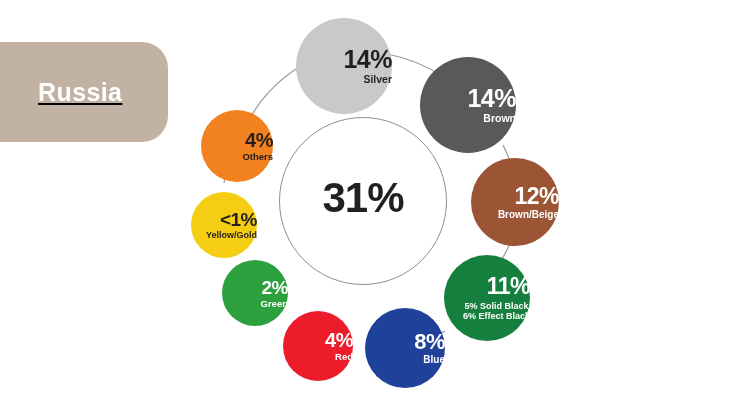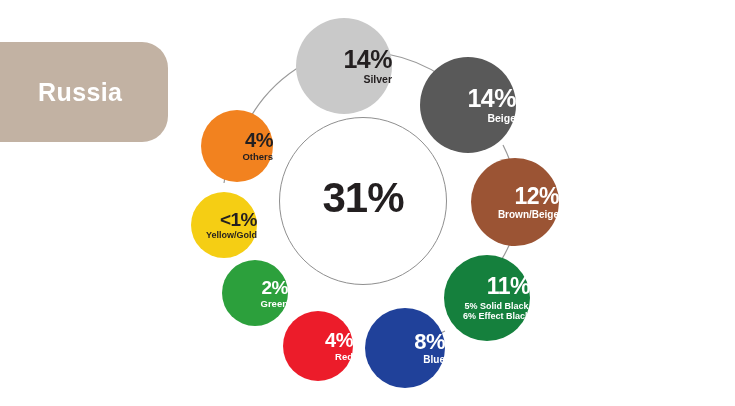--- a/index.html
+++ b/index.html
@@ -9,21 +9,21 @@
     font-family:"Liberation Sans","DejaVu Sans",sans-serif;
     overflow:hidden;position:relative;
   }
   #stage{position:absolute;inset:0;}
 
   
   .region-box{
     position:absolute;left:0;top:42px;width:168px;height:100px;
     background:#c2b2a3;
     border-top-right-radius:26px;border-bottom-right-radius:26px;
-    display:flex;align-items:center;
+    display:flex;align-items:center;text-decoration:underline;
   }
   .region-label{
     color:#ffffff;font-size:25px;font-weight:bold;
     letter-spacing:.4px;margin-left:38px;
   }
 
   
   .chart{position:absolute;left:180px;top:6px;width:392px;height:394px;}
   .arcs{position:absolute;left:0;top:0;width:392px;height:394px;}
 
@@ -80,21 +80,21 @@
       </div>
     </div>
 
     <div id="nodes">
         <div class="node" style="left: 116px; top: 12px; width: 96px; height: 96px; background: rgb(201, 201, 201); color: rgb(35, 31, 32);">
           <div class="val" style="font-size: 25px;">14%</div>
           <div class="lbl" style="font-size: 10.5px;">Silver</div>
         </div>
         <div class="node" style="left: 240px; top: 51px; width: 96px; height: 96px; background: rgb(89, 89, 89); color: rgb(255, 255, 255);">
           <div class="val" style="font-size: 25px;">14%</div>
-          <div class="lbl" style="font-size: 10.5px;">Beige</div>
+          <div class="lbl" style="font-size: 10.5px;">Brown</div>
         </div>
         <div class="node" style="left: 291px; top: 152px; width: 88px; height: 88px; background: rgb(155, 84, 52); color: rgb(255, 255, 255);">
           <div class="val" style="font-size: 23px;">12%</div>
           <div class="lbl" style="font-size: 10px;">Brown/Beige</div>
         </div>
         <div class="node" style="left: 264px; top: 249px; width: 86px; height: 86px; background: #15803d; color: rgb(255, 255, 255);">
           <div class="val" style="font-size: 23px;">11%</div>
           <div class="sub" style="font-size: 9px; margin-top: 3px;">
             <div>5% Solid Black</div>
             <div>6% Effect Black</div>

